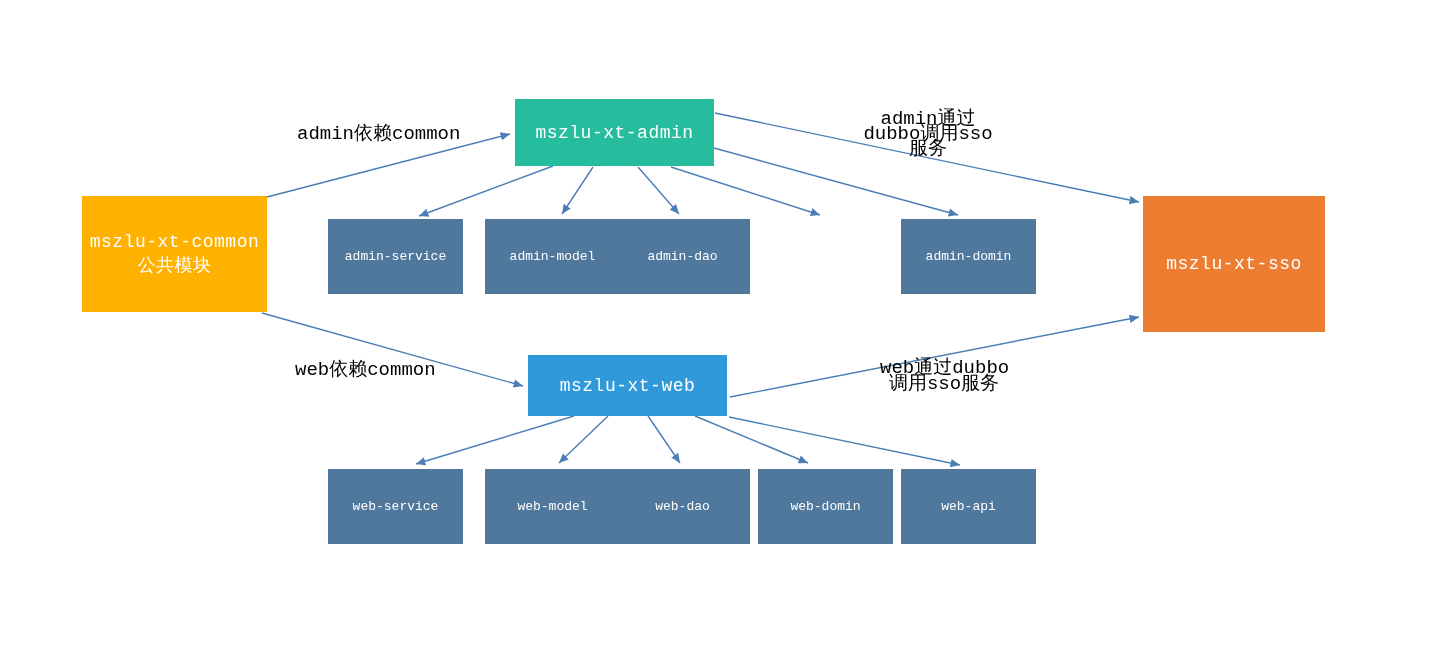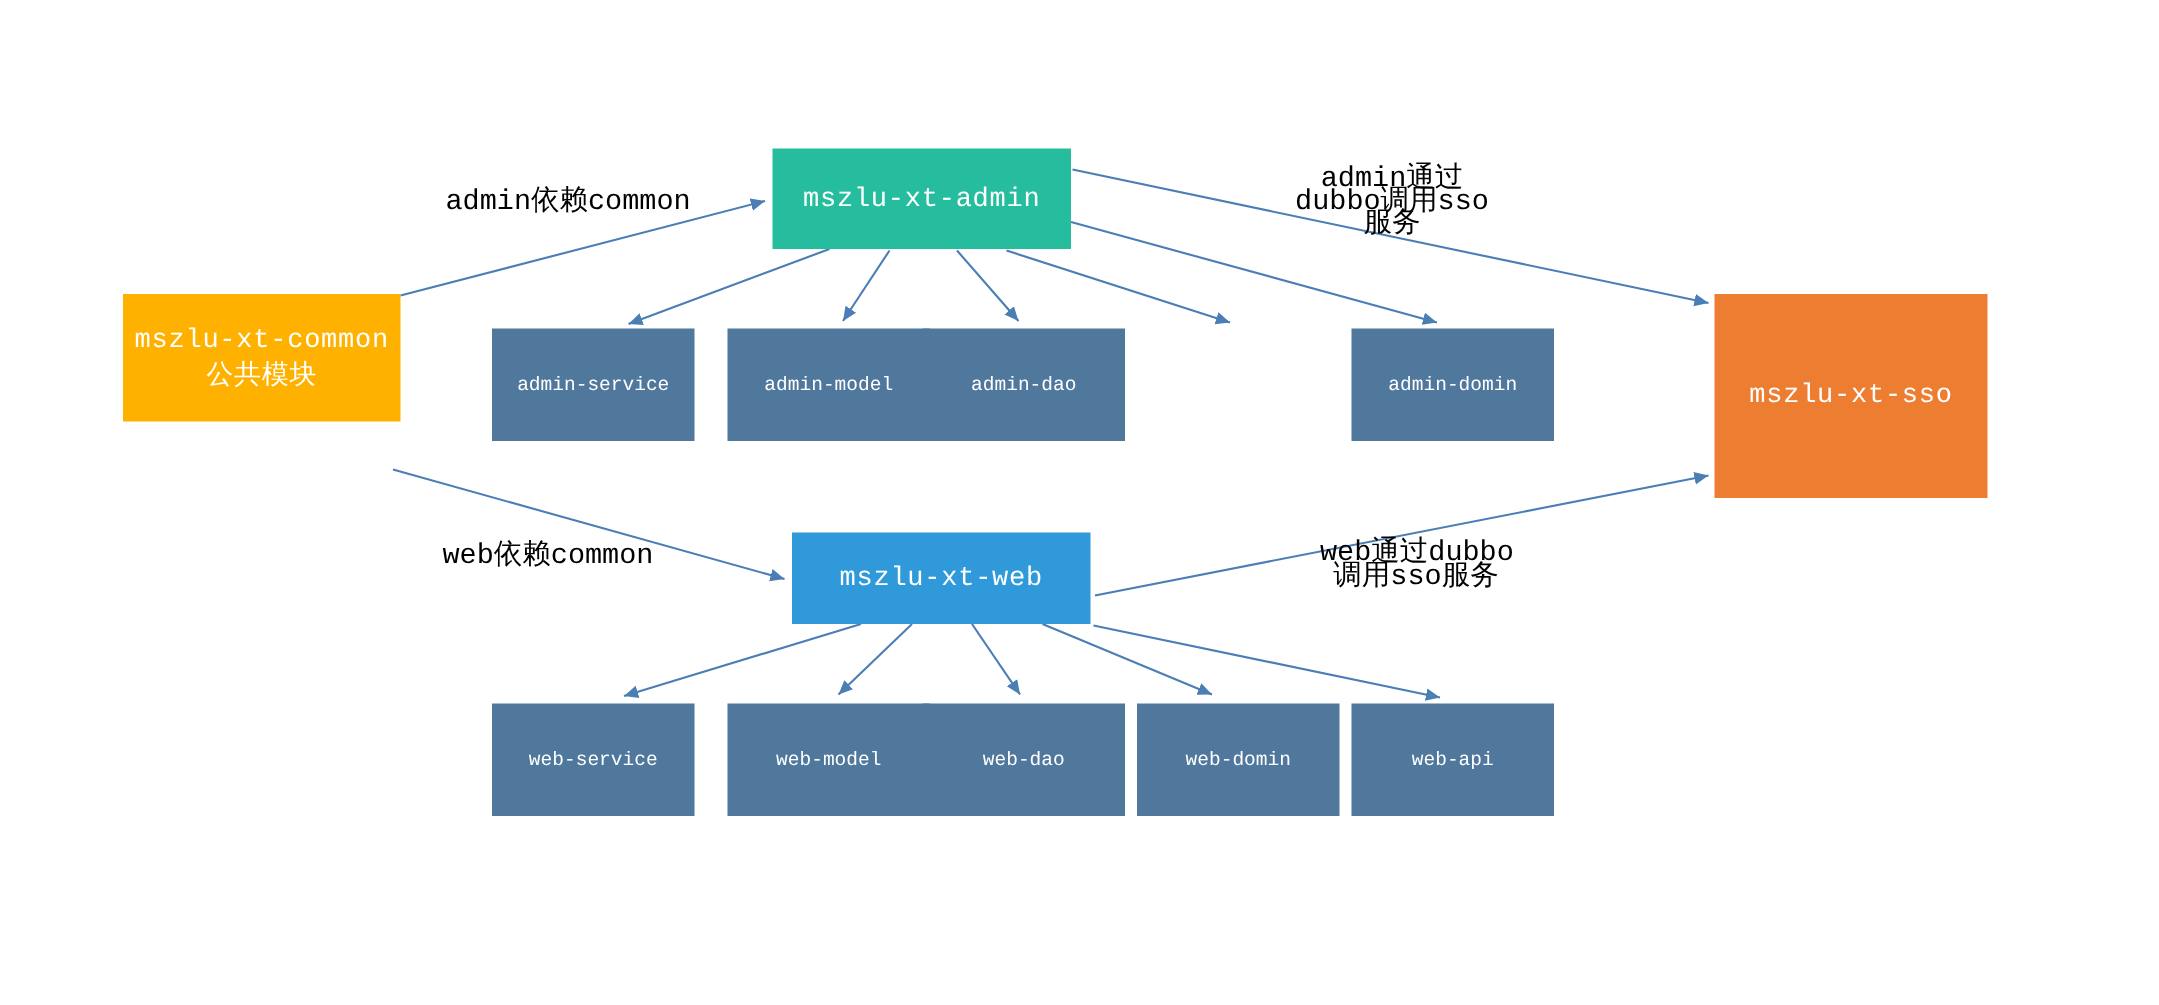--- a/index.html
+++ b/index.html
@@ -22,21 +22,21 @@
     position: absolute;
     display: flex;
     flex-direction: column;
     align-items: center;
     justify-content: center;
     color: #ffffff;
     text-align: center;
     box-sizing: border-box;
   }
   .node-big { font-size: 18px; letter-spacing: 0.5px; line-height: 24px; }
-  .node-common { left: 82px;  top: 196px; width: 185px; height: 85px; background: #ffb100; }
+  .node-common { left: 82px;  top: 196px; width: 185px; height: 116px; background: #ffb100; }
   .node-admin  { left: 515px; top: 99px;  width: 199px; height: 67px;  background: #25bd9e; }
   .node-web    { left: 528px; top: 355px; width: 199px; height: 61px;  background: #2f99da; }
   .node-sso    { left: 1143px;top: 196px; width: 182px; height: 136px; background: #ec7d31; }
 
   .module {
     position: absolute;
     width: 135px;
     height: 75px;
     background: #50789d;
     color: #ffffff;

